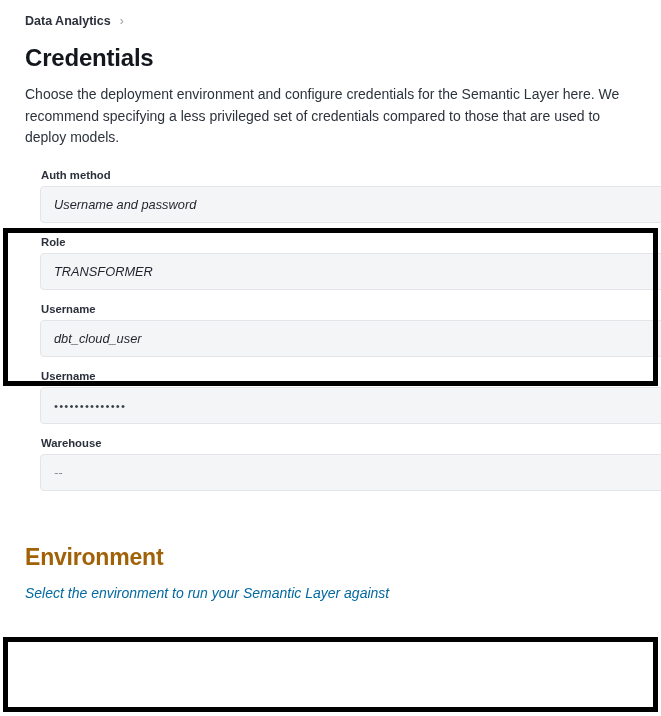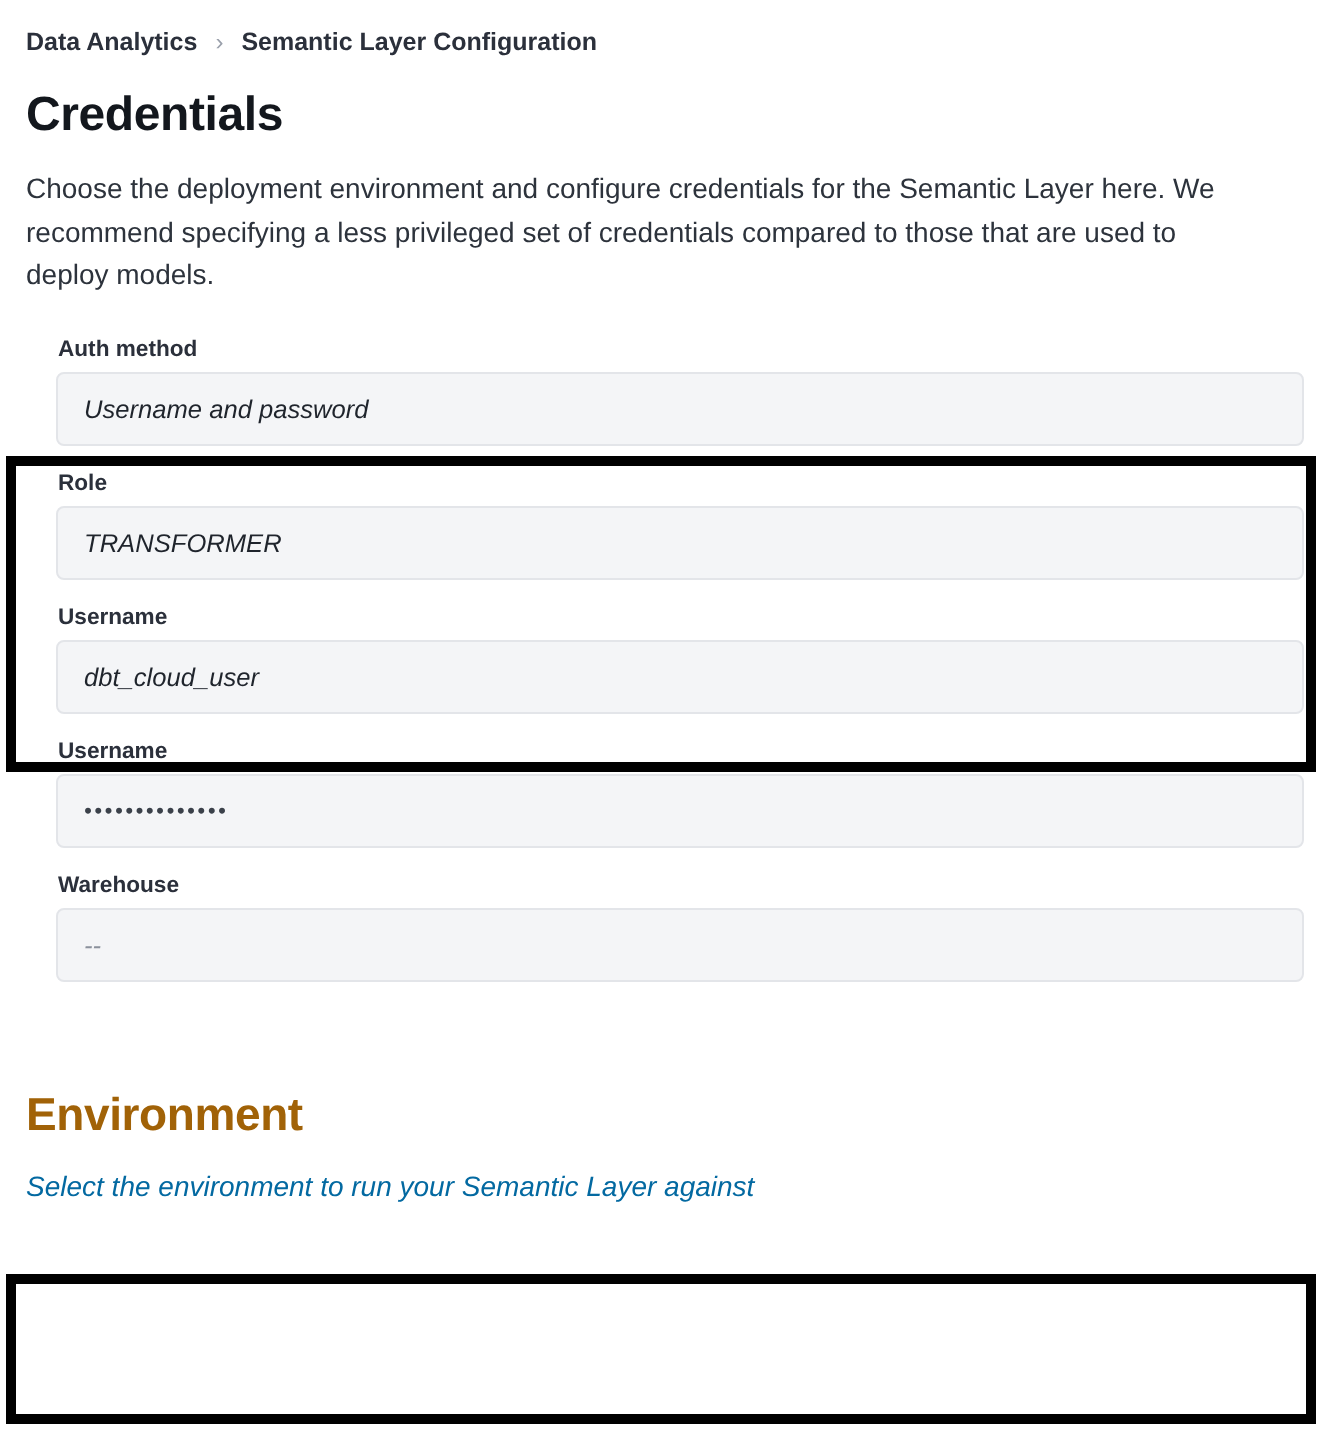--- a/index.html
+++ b/index.html
@@ -13,21 +13,21 @@
     height: 716px;
     font-family: "Liberation Sans", sans-serif;
     color: #1a1f26;
     position: relative;
     overflow: hidden;
   }
   .page {
     position: relative;
     width: 661px;
     height: 548px;
-    padding: 12px 12px 0 12px;
+    padding: 12px 12px 0 24px;
   }
   
   .breadcrumb {
     display: flex;
     align-items: center;
     gap: 9px;
     font-size: 12.5px;
     font-weight: bold;
     color: #2b303b;
     margin: 0 0 14px 1px;
@@ -106,21 +106,20 @@
   }
 </style>
 </head>
 <body>
 
 <div class="page">
 
   <nav class="breadcrumb">
     <a class="crumb-link" href="#">Data Analytics</a>
     <span class="sep">›</span>
-    <span class="crumb-current">Semantic Layer Configuration</span>
   </nav>
 
   <h1 class="section-title">Credentials</h1>
   <p class="section-desc">Choose the deployment environment and configure credentials for the Semantic Layer here. We recommend specifying a less privileged set of credentials compared to those that are used to deploy models.</p>
 
   <div class="field">
     <label class="field-label">Auth method</label>
     <div class="field-input">Username and password</div>
   </div>
 

